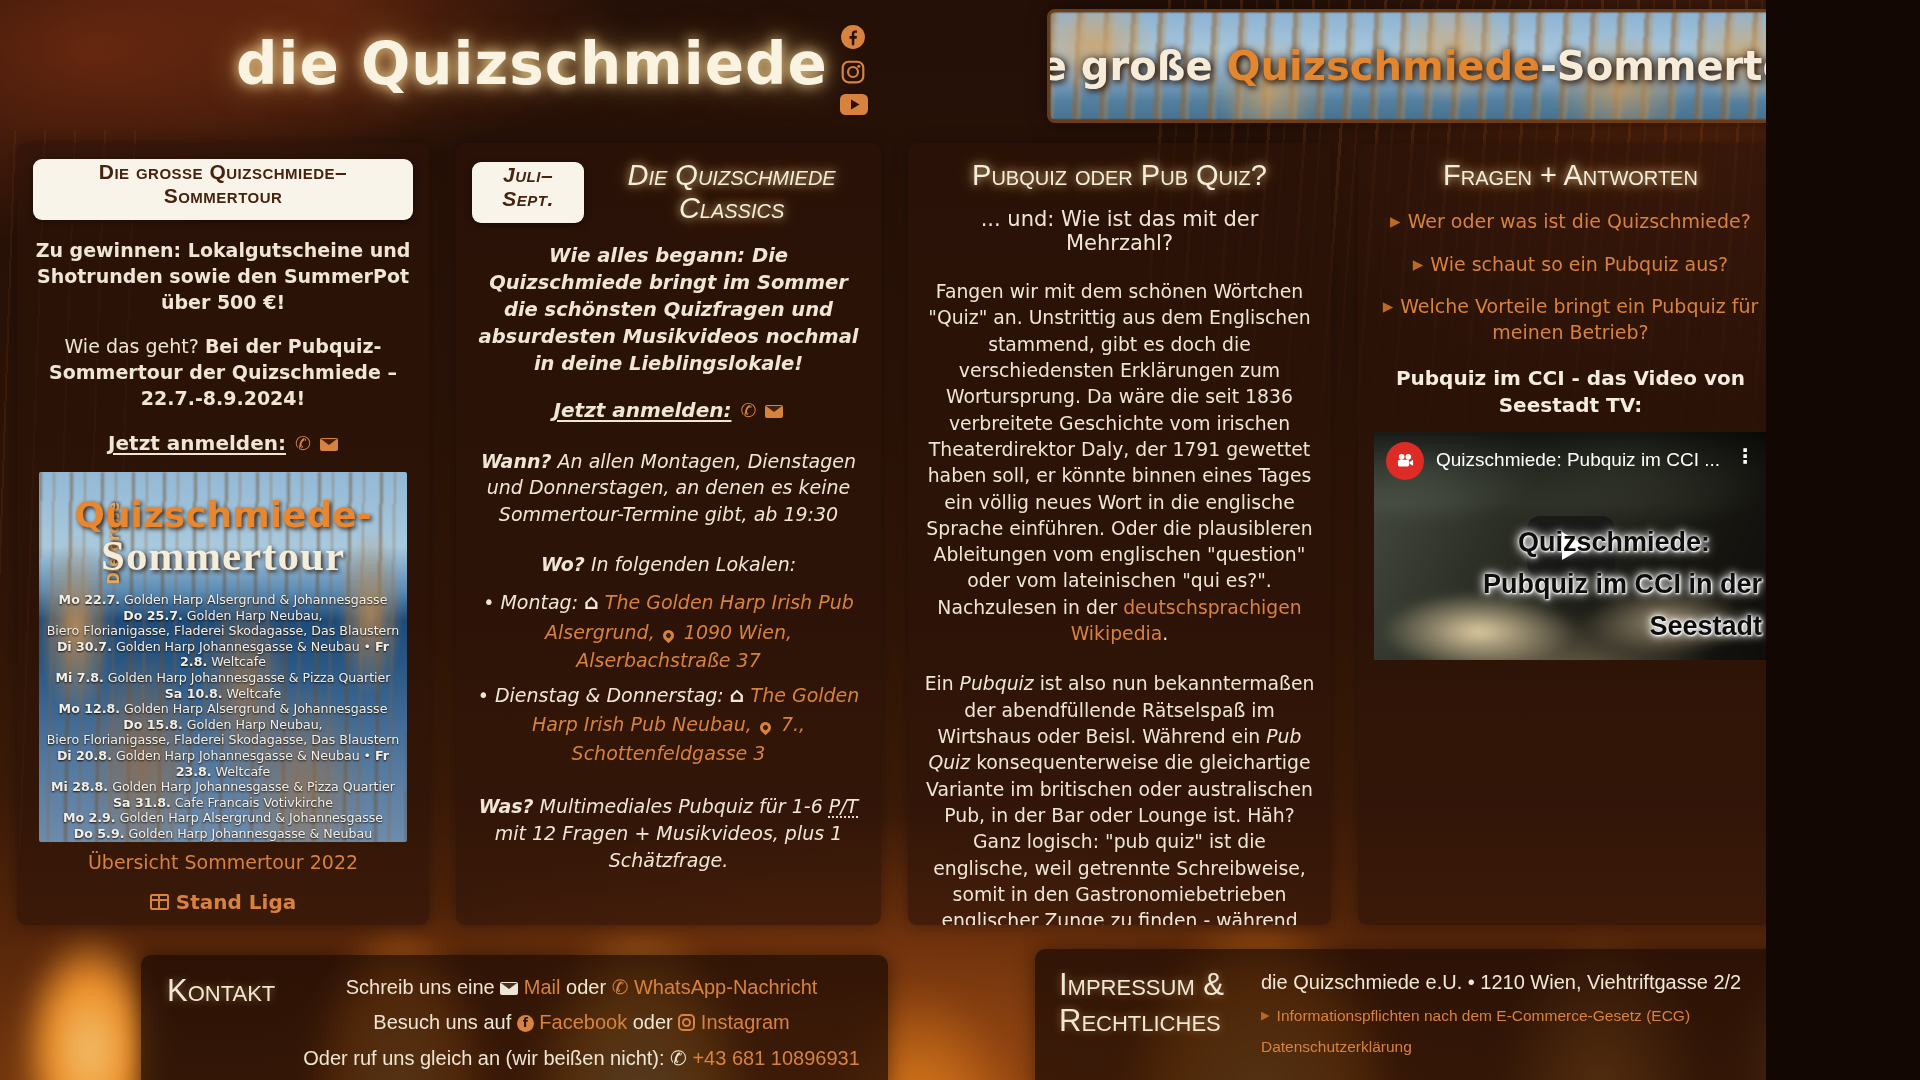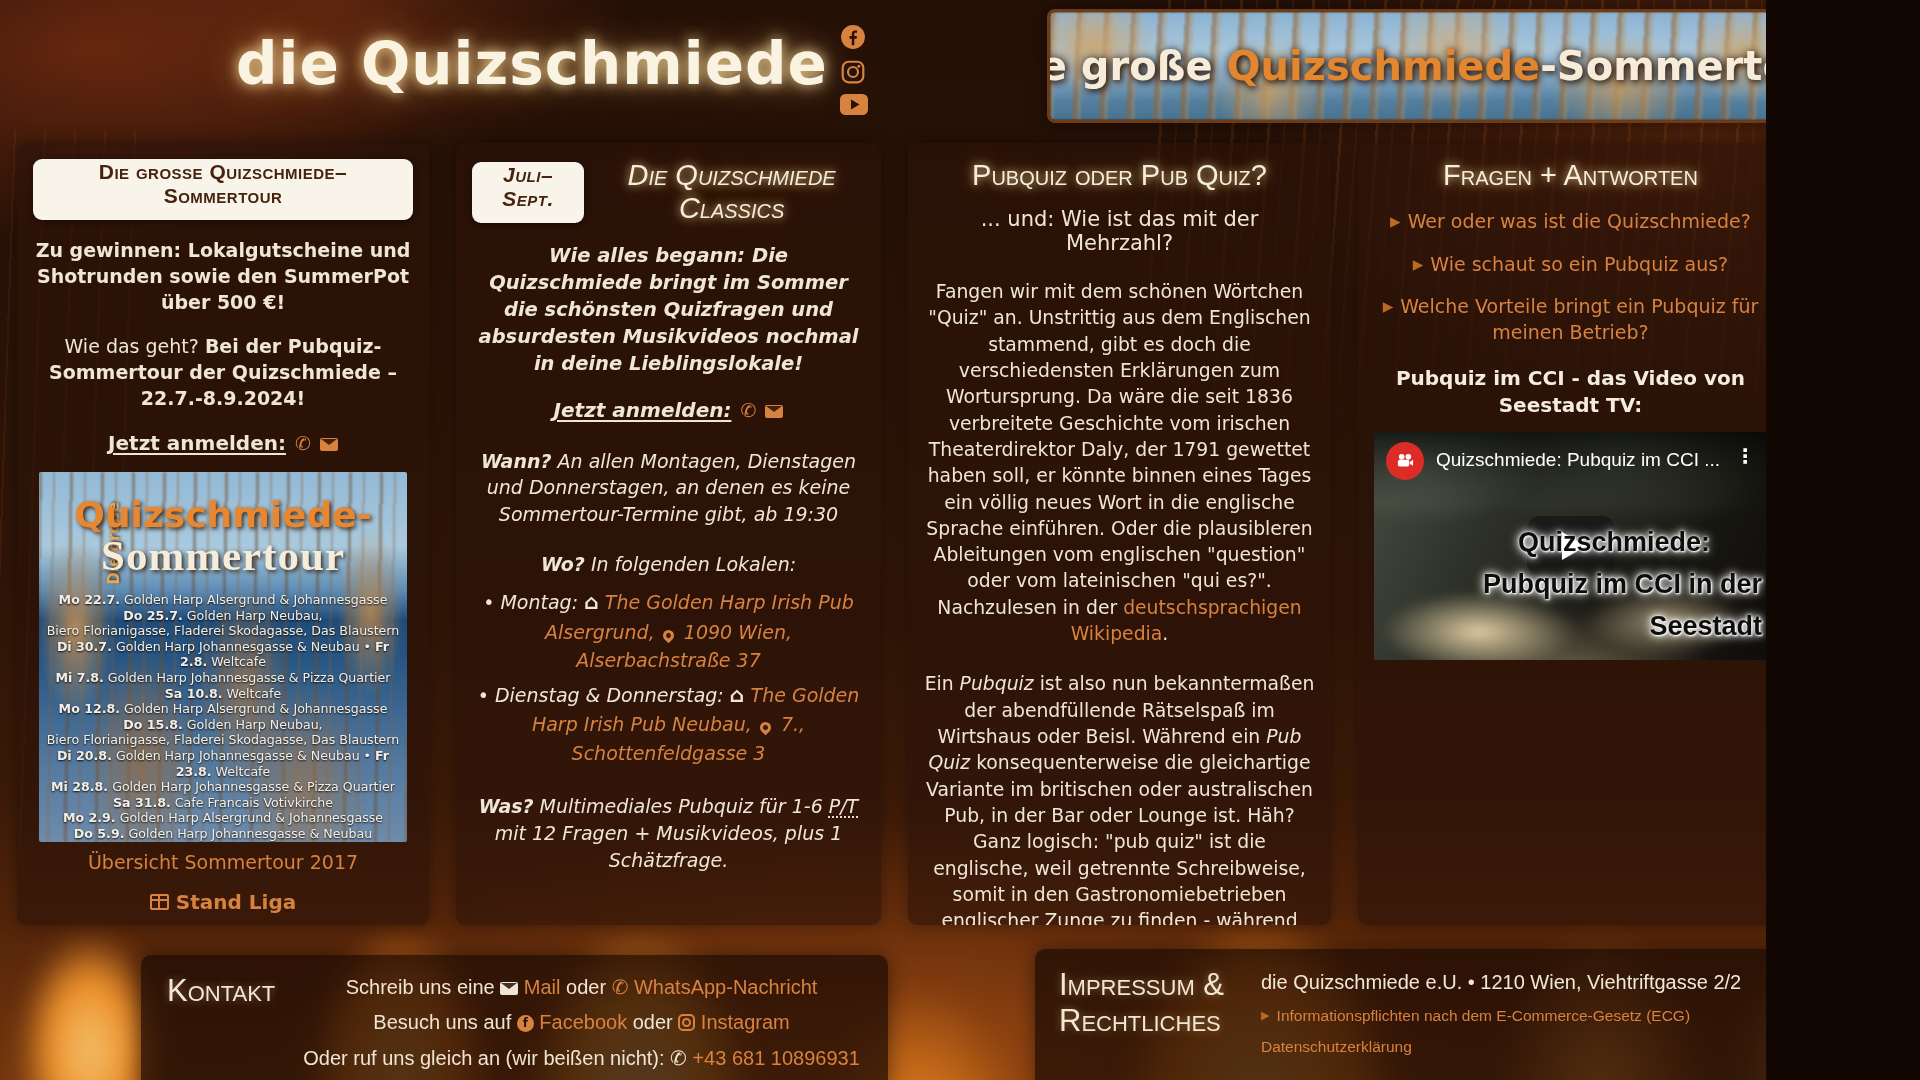--- a/index.html
+++ b/index.html
@@ -228,21 +228,21 @@
             <div class="sched-line"><span class="sg-b">Do 15.8.</span><span> Golden Harp Neubau,</span></div>
             <div class="sched-line"><span>Biero Florianigasse, Fladerei Skodagasse, Das Blaustern</span></div>
             <div class="sched-line"><span class="sg-b">Di 20.8.</span><span> Golden Harp Johannesgasse &amp; Neubau • </span><span class="sg-b">Fr 23.8.</span><span> Weltcafe</span></div>
             <div class="sched-line"><span class="sg-b">Mi 28.8.</span><span> Golden Harp Johannesgasse &amp; Pizza Quartier</span></div>
             <div class="sched-line"><span class="sg-b">Sa 31.8.</span><span> Cafe Francais Votivkirche</span></div>
             <div class="sched-line"><span class="sg-b">Mo 2.9.</span><span> Golden Harp Alsergrund &amp; Johannesgasse</span></div>
             <div class="sched-line"><span class="sg-b">Do 5.9.</span><span> Golden Harp Johannesgasse &amp; Neubau</span></div>
             <div class="sched-line"><span class="sg-b">So 8.9.</span><span> Golden Harp Alsergrund (Finale, Start 18 Uhr)</span></div>
           </div>
       </div>
-      <div class="c1-overview">Übersicht Sommertour 2017</div>
+      <div class="c1-overview">Übersicht Sommertour 2022</div>
       <div class="c1-liga"><span class="icn icn-table"></span><span>Stand Liga</span></div>
     </div>
 
     <div class="card c2">
       <div class="c2-head">
         <span class="pill">Juli–Sept.</span>
         <span class="sc-title">Die Quizschmiede Classics</span>
       </div>
       <div class="c2-intro">Wie alles begann: Die Quizschmiede bringt im Sommer die schönsten Quizfragen und absurdesten Musikvideos nochmal in deine Lieblingslokale!</div>
       <div class="register">

